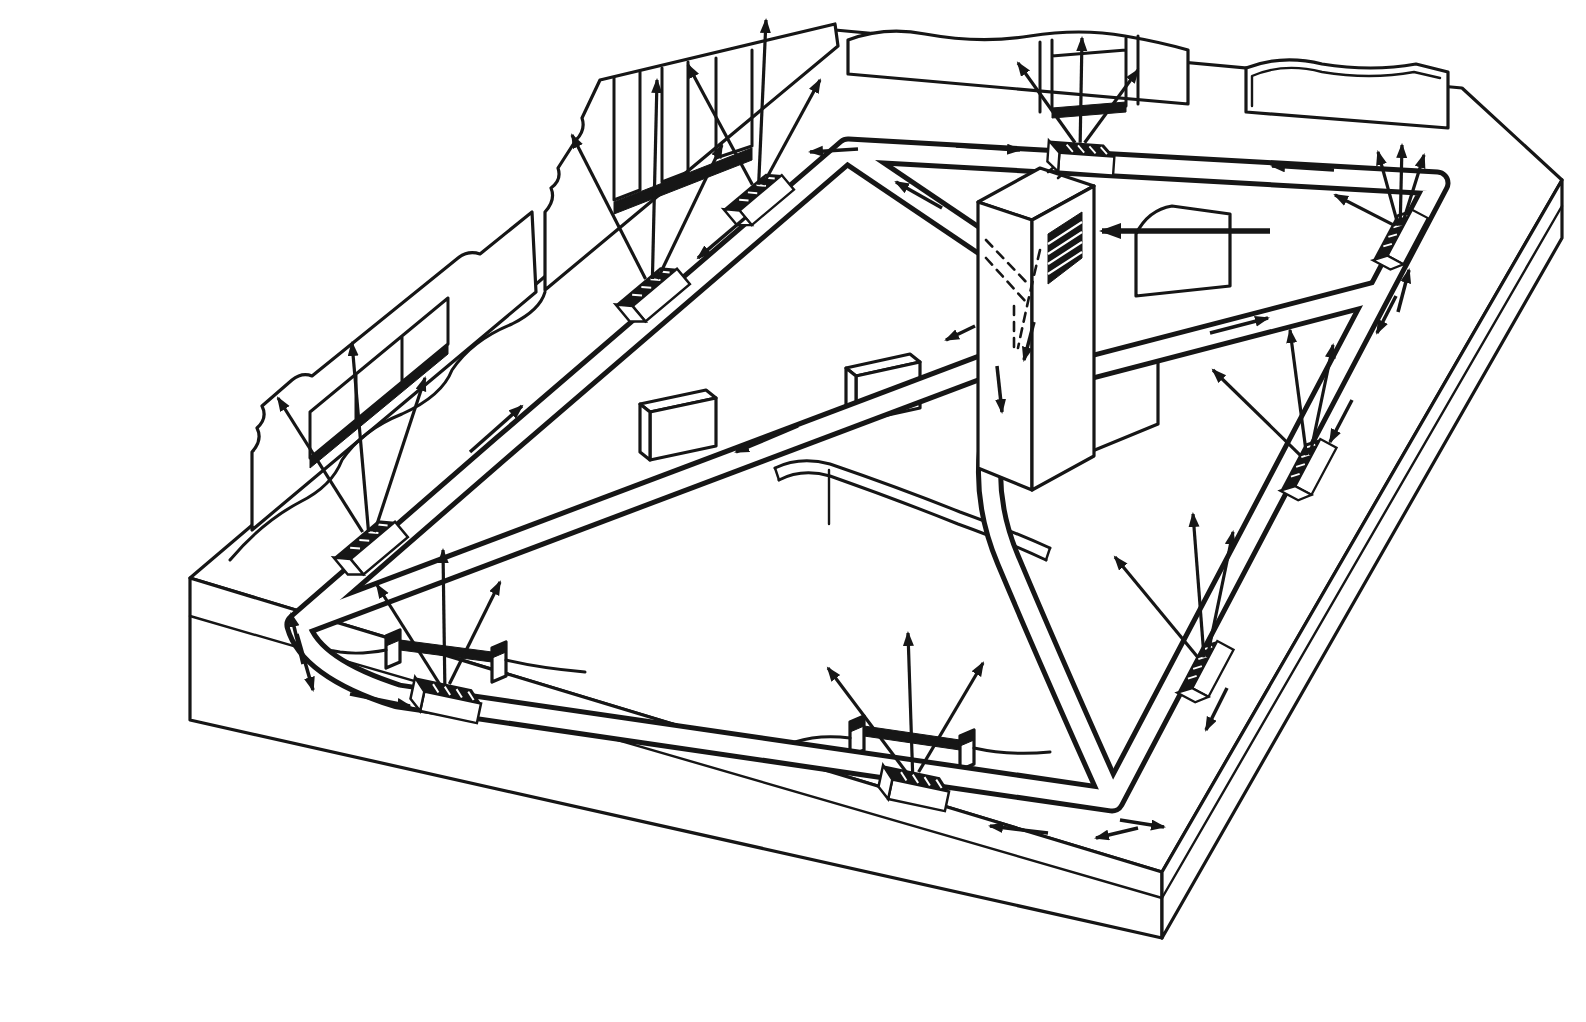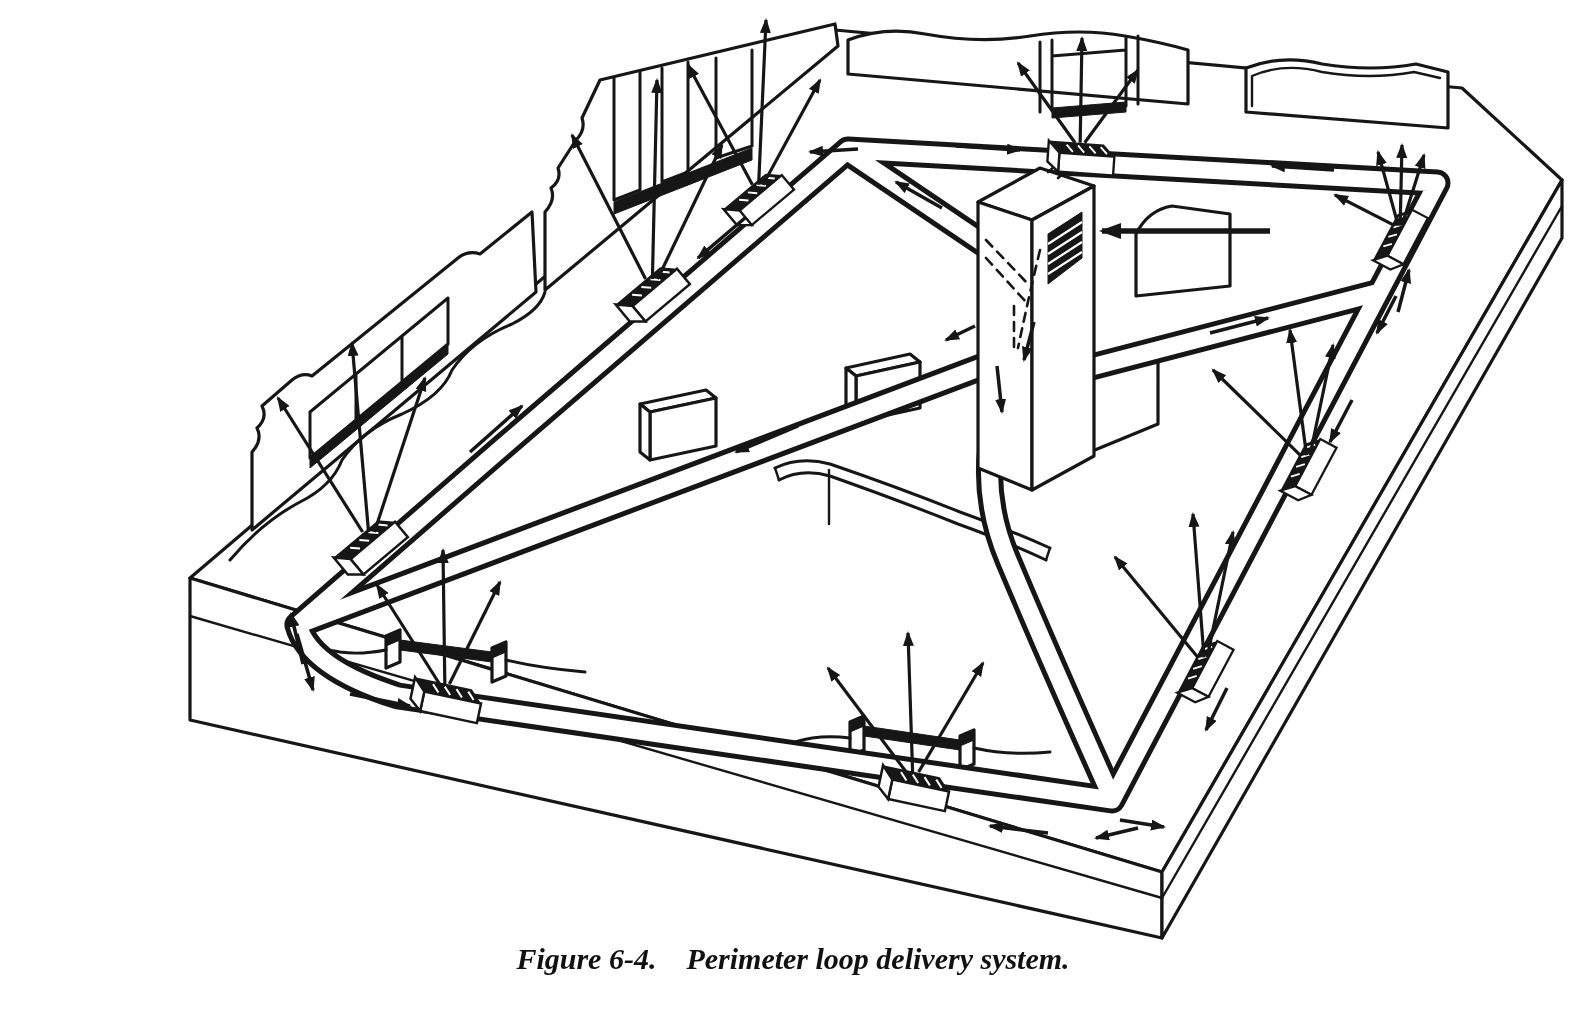--- a/index.html
+++ b/index.html
@@ -273,16 +273,13 @@
         <line x1="942" y1="208" x2="896" y2="182" stroke="#161616" stroke-width="3.5" marker-end="url(#ah)"></line>
         <line x1="798" y1="426" x2="736" y2="452" stroke="#161616" stroke-width="3.5" marker-end="url(#ah)"></line>
         <line x1="997" y1="366" x2="1002" y2="412" stroke="#161616" stroke-width="3.5" marker-end="url(#ah)"></line>
         <line x1="1210" y1="333" x2="1268" y2="318" stroke="#161616" stroke-width="3.5" marker-end="url(#ah)"></line>
         <line x1="975" y1="326" x2="946" y2="340" stroke="#161616" stroke-width="3.5" marker-end="url(#ah)"></line>
         <line x1="1034" y1="322" x2="1024" y2="360" stroke="#161616" stroke-width="3.5" marker-end="url(#ah)"></line>
         <line x1="1270" y1="231" x2="1102" y2="231" stroke="#161616" stroke-width="5.5" marker-end="url(#ahb)"></line>
       </g>
 </svg>
 
-<div class="caption">
-  <span class="fig-label">Figure 6-4.</span><span>Perimeter loop delivery system.</span>
 </div>
-</div>
 
 </body></html>

